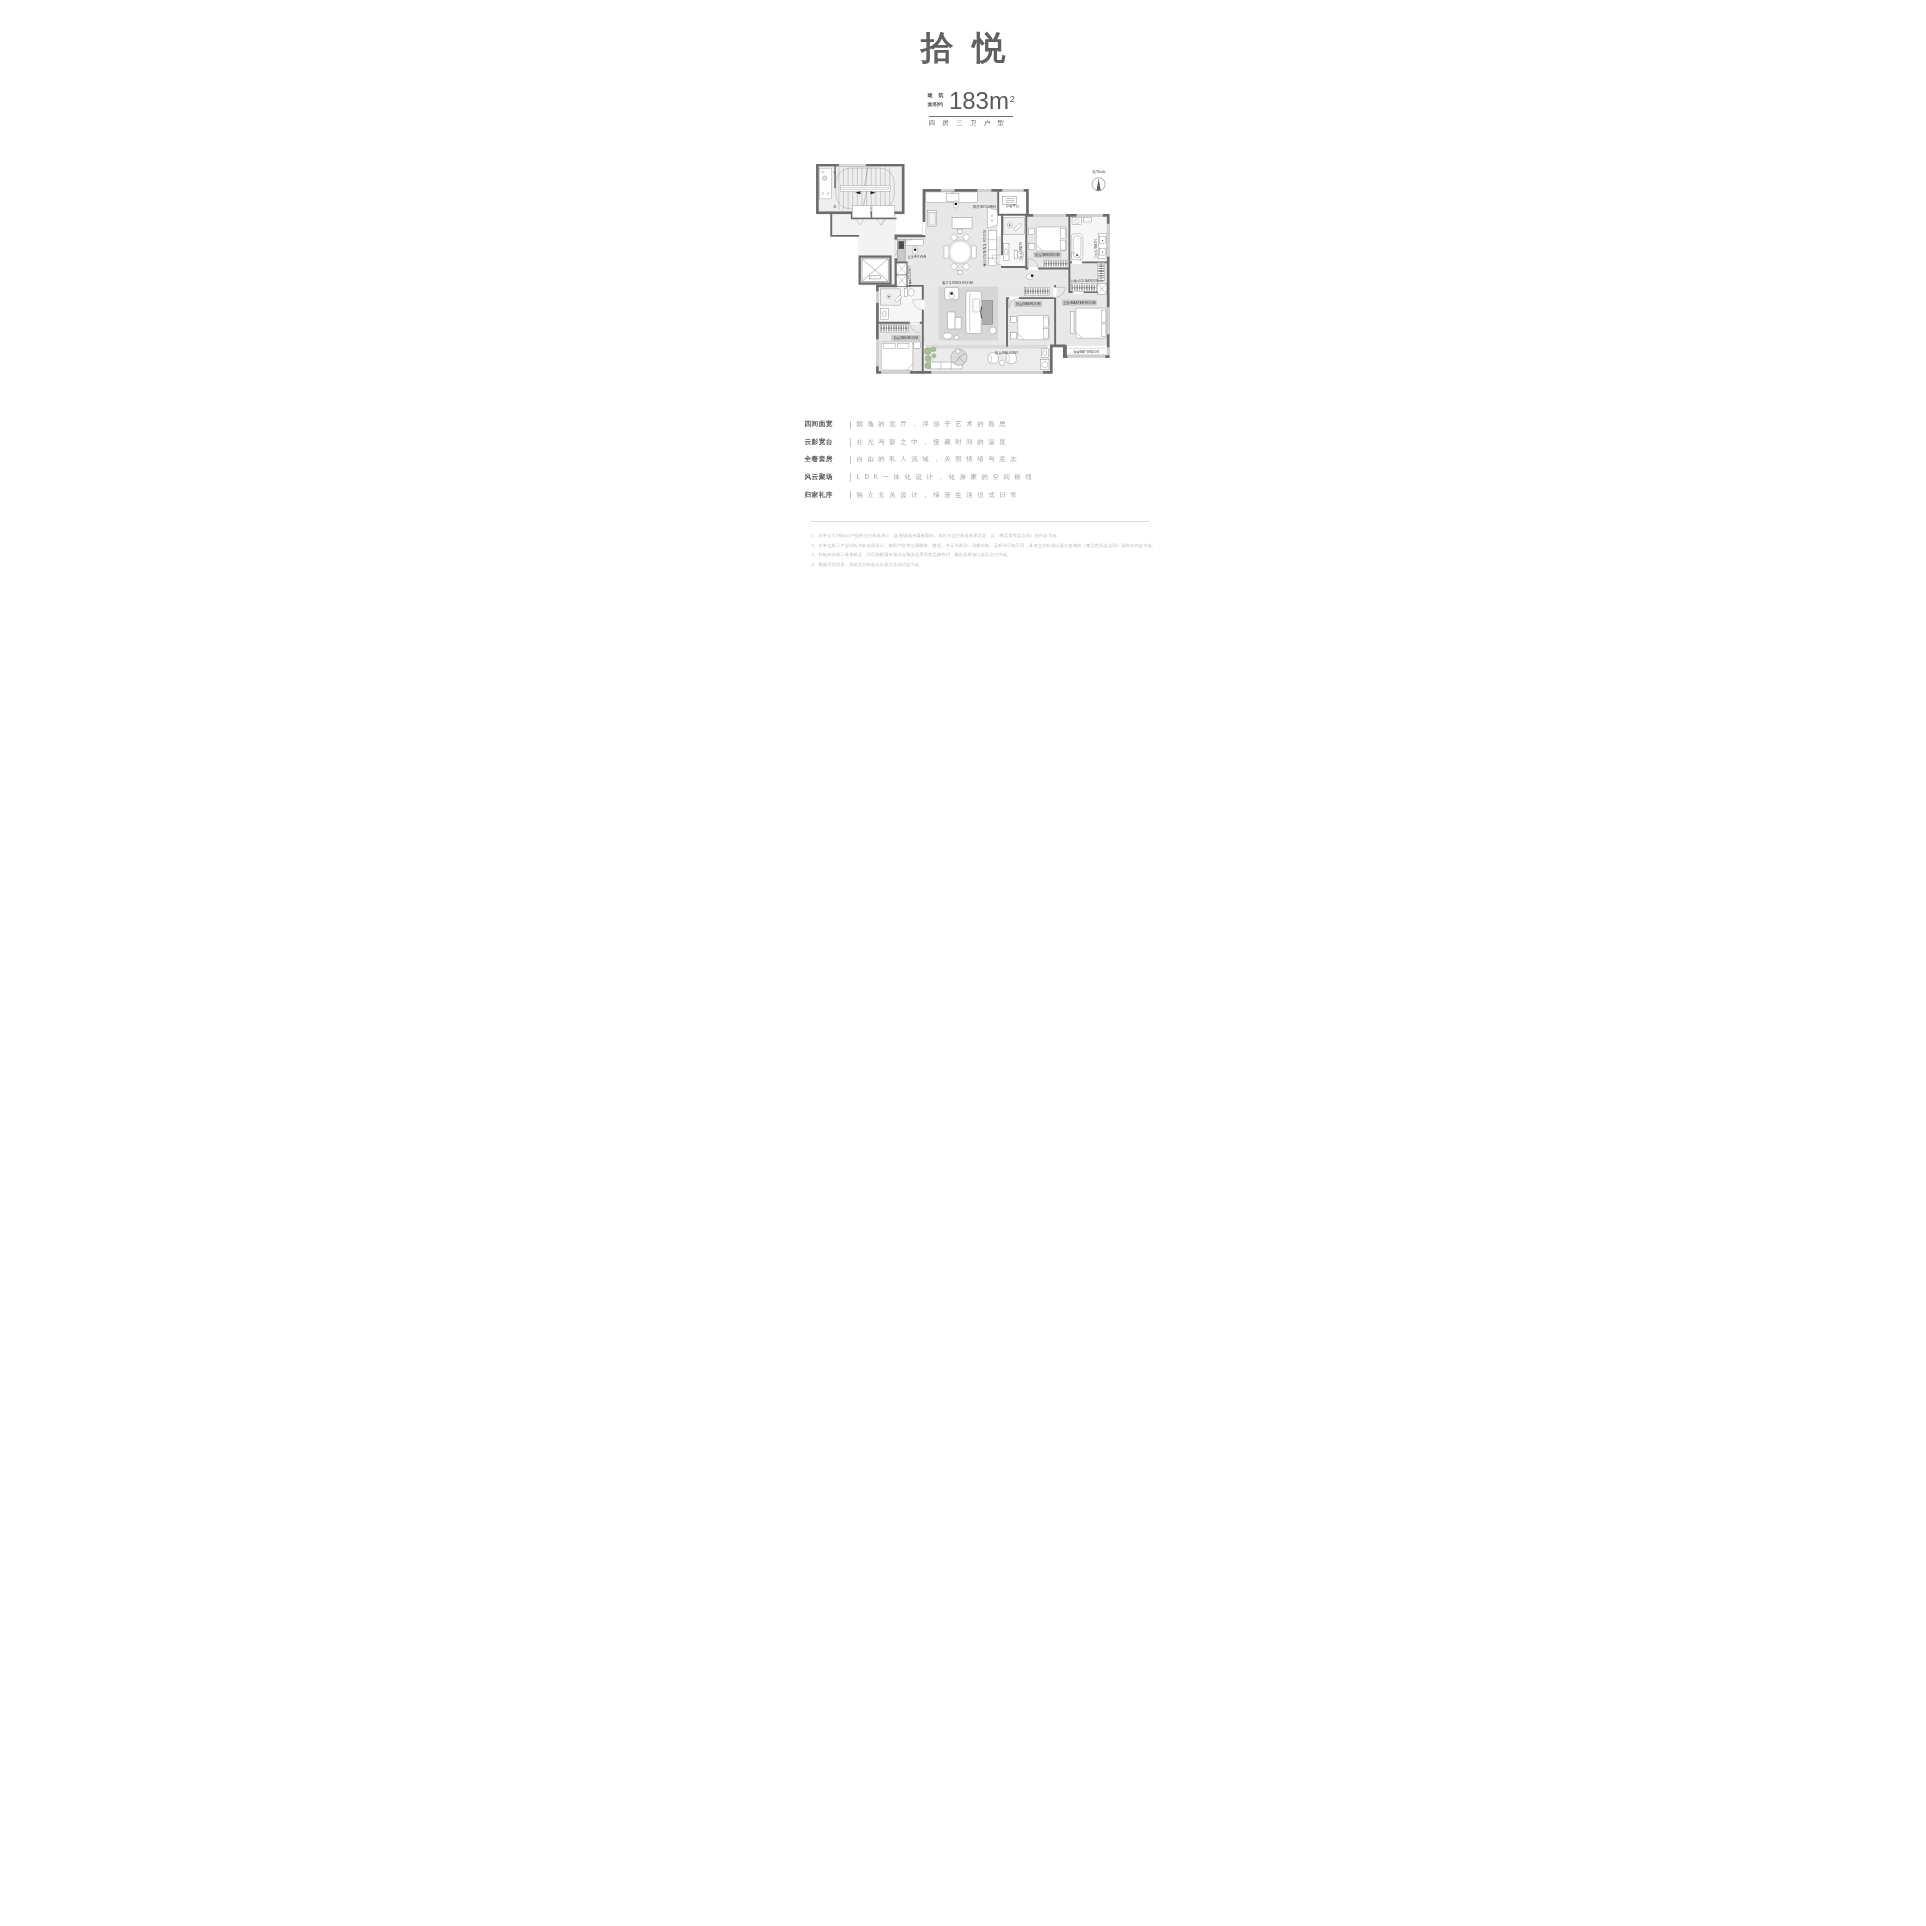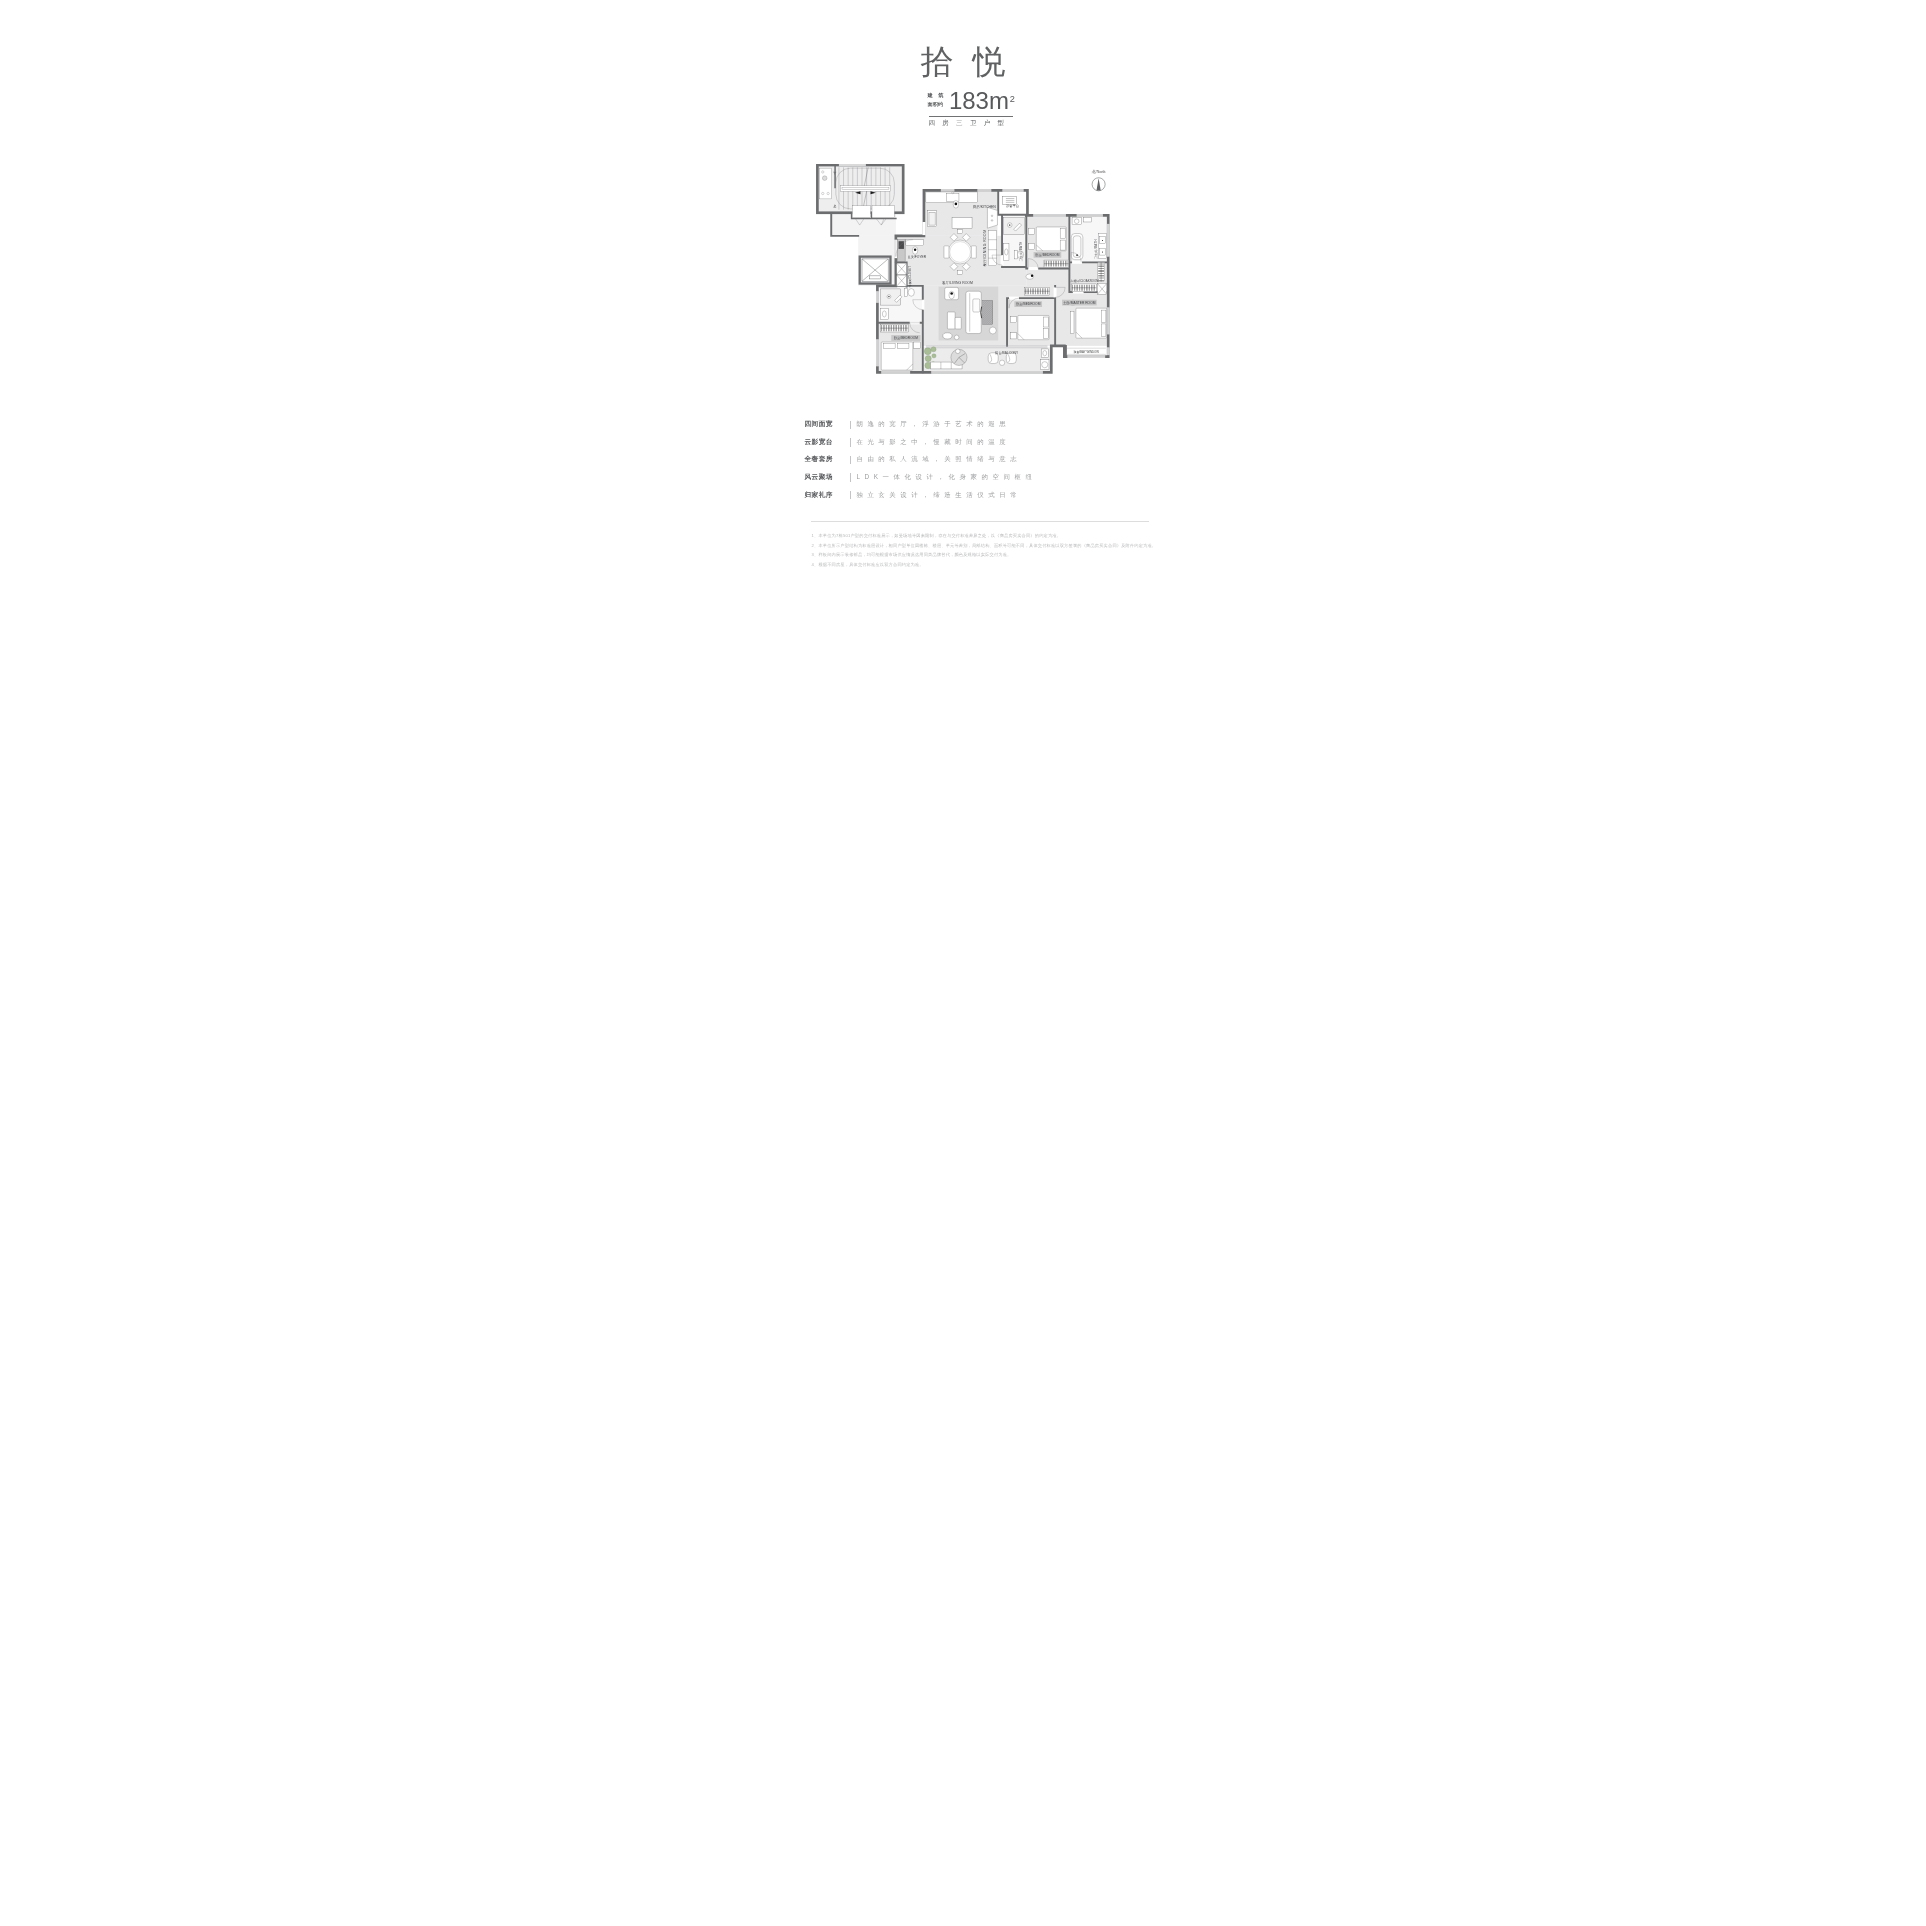--- a/index.html
+++ b/index.html
@@ -2,22 +2,22 @@
 <html style="font-size:6.2px"><head>
 <meta charset="utf-8">
 <style>
   * { margin:0; padding:0; box-sizing:border-box; }
   html,body { background:#ffffff; }
   body {
     width:385px; height:585px; position:relative; margin:0 auto;
     font-family:"Liberation Sans", sans-serif; color:#5f6163; overflow:hidden;
   }
   .title {
-    position:absolute; top:45px; left:0; width:100%;
-    font-size:33px; font-weight:400; color:#5f6163;
+    position:absolute; top:31px; left:0; width:100%;
+    font-size:33px; font-weight:700; color:#5f6163;
     letter-spacing:0.58em; text-indent:0.58em; text-align:center; line-height:1;
   }
   .area-block { position:absolute; top:88px; left:157px; display:flex; align-items:center; }
   .area-prefix { width:16px; font-size:5.2px; font-weight:600; color:#57595b; }
   .area-prefix .jrow { display:flex; justify-content:space-between; line-height:9.2px; }
   .area-value { font-size:24px; font-weight:400; color:#57595b; line-height:23px; margin-left:5.4px; letter-spacing:0; }
   .area-value sup { font-size:9.2px; font-weight:400; vertical-align:7px; margin-left:0.8px; }
   .hr1 { position:absolute; top:116px; left:158px; width:84px; border-top:0.6px solid #6f7173; }
   .layout-line { position:absolute; top:119px; left:158px; font-size:6.5px; color:#57595b; letter-spacing:7.3px; white-space:nowrap; }
 

